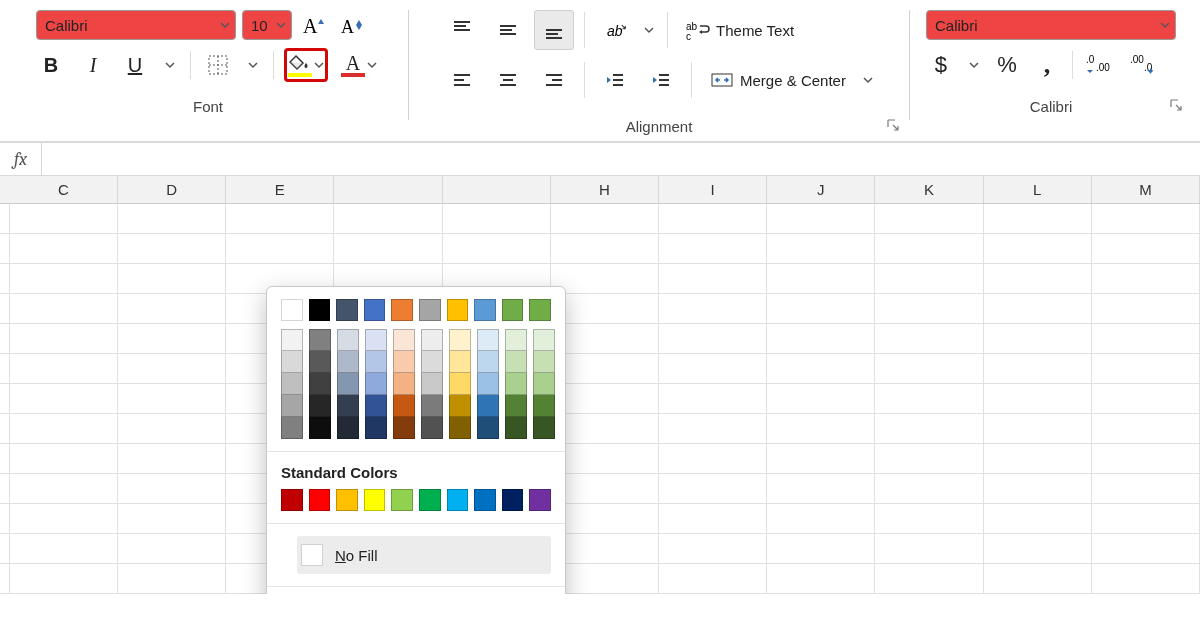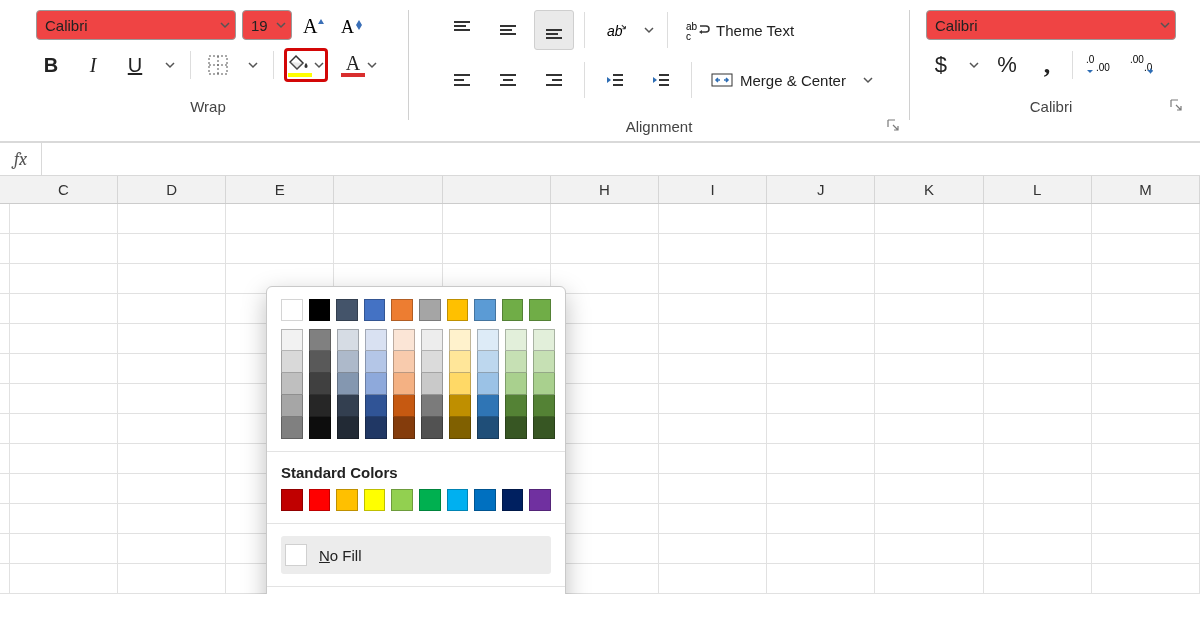--- a/index.html
+++ b/index.html
@@ -80,42 +80,42 @@
   }
   .popup h4 { margin:2px 0 8px 0; font-size:15px; font-weight:700; color:#222;}
   .swatch-row { display:flex; gap:6px; margin-bottom:6px;}
   .sw { width:22px; height:22px; border:1px solid rgba(0,0,0,0.25);}
   .sw.nobord { border-color:#d4d4d4; }
   .shade-cols { display:flex; gap:6px; margin-top:8px;}
   .shade-col { display:flex; flex-direction:column; gap:0;}
   .shade-col .sw { border-top:none; }
   .shade-col .sw:first-child{ border-top:1px solid rgba(0,0,0,0.25);}
   .pop-sep { height:1px; background:#e3e3e3; margin:12px -14px;}
-  .pop-item { display:flex; align-items:center; gap:12px; padding:8px 4px; border-radius:3px;}
+  .pop-item { display:flex; align-items:center; gap:12px; padding:8px 4px; border-radius:3px;margin-left:16px;}
   .pop-item.hl { background:#ececec;}
   .pop-item .sw-prev { width:22px; height:22px; border:1px solid #d0d0d0; background:#fff;}
 
   svg { display:block; }
 </style>
 </head>
 <body>
 
 <div class="ribbon">
 
   <div class="group" style="min-width:380px;">
     <div class="group-rows">
       <div class="row">
         <div class="combo" style="width:200px;">
           <span>Calibri</span>
           <svg class="caret" width="12" height="12" viewBox="0 0 12 12">
               <path d="M2 4l4 4 4-4" fill="none" stroke="#555" stroke-width="1.5"></path>
             </svg>
         </div>
         <div class="combo" style="width:50px;">
-          <span>19</span>
+          <span>10</span>
           <svg class="caret" width="12" height="12" viewBox="0 0 12 12">
               <path d="M2 4l4 4 4-4" fill="none" stroke="#555" stroke-width="1.5"></path>
             </svg>
         </div>
         <div class="btn">
           <svg width="26" height="24">
               <text x="2" y="20" font-size="20" font-family="Times New Roman">A</text>
               <path d="M20 6l3 5h-6z" fill="#3a6fb7"></path>
             </svg>
         </div>
@@ -175,21 +175,21 @@
           <div style="display:flex;flex-direction:column;align-items:center;">
             <span style="font-family:'Times New Roman';font-size:20px;line-height:18px;">A</span>
             <span class="underline-stripe" id="fontcolor-underline" style="width: 24px; background: rgb(217, 46, 46);"></span>
           </div>
           <svg width="10" height="10">
               <path d="M1 3l4 4 4-4" fill="none" stroke="#555" stroke-width="1.5"></path>
             </svg>
         </div>
       </div>
     </div>
-    <div class="group-label">Wrap</div>
+    <div class="group-label">Font</div>
   </div>
 
   <div class="vsep"></div>
 
   <div class="group" style="min-width:480px;">
     <div class="group-rows">
       <div class="row" style="gap:6px;">
         <div class="btn big">
             <svg width="24" height="24">
               <line x1="4" y1="4" x2="20" y2="4" stroke="#333" stroke-width="2"></line>

